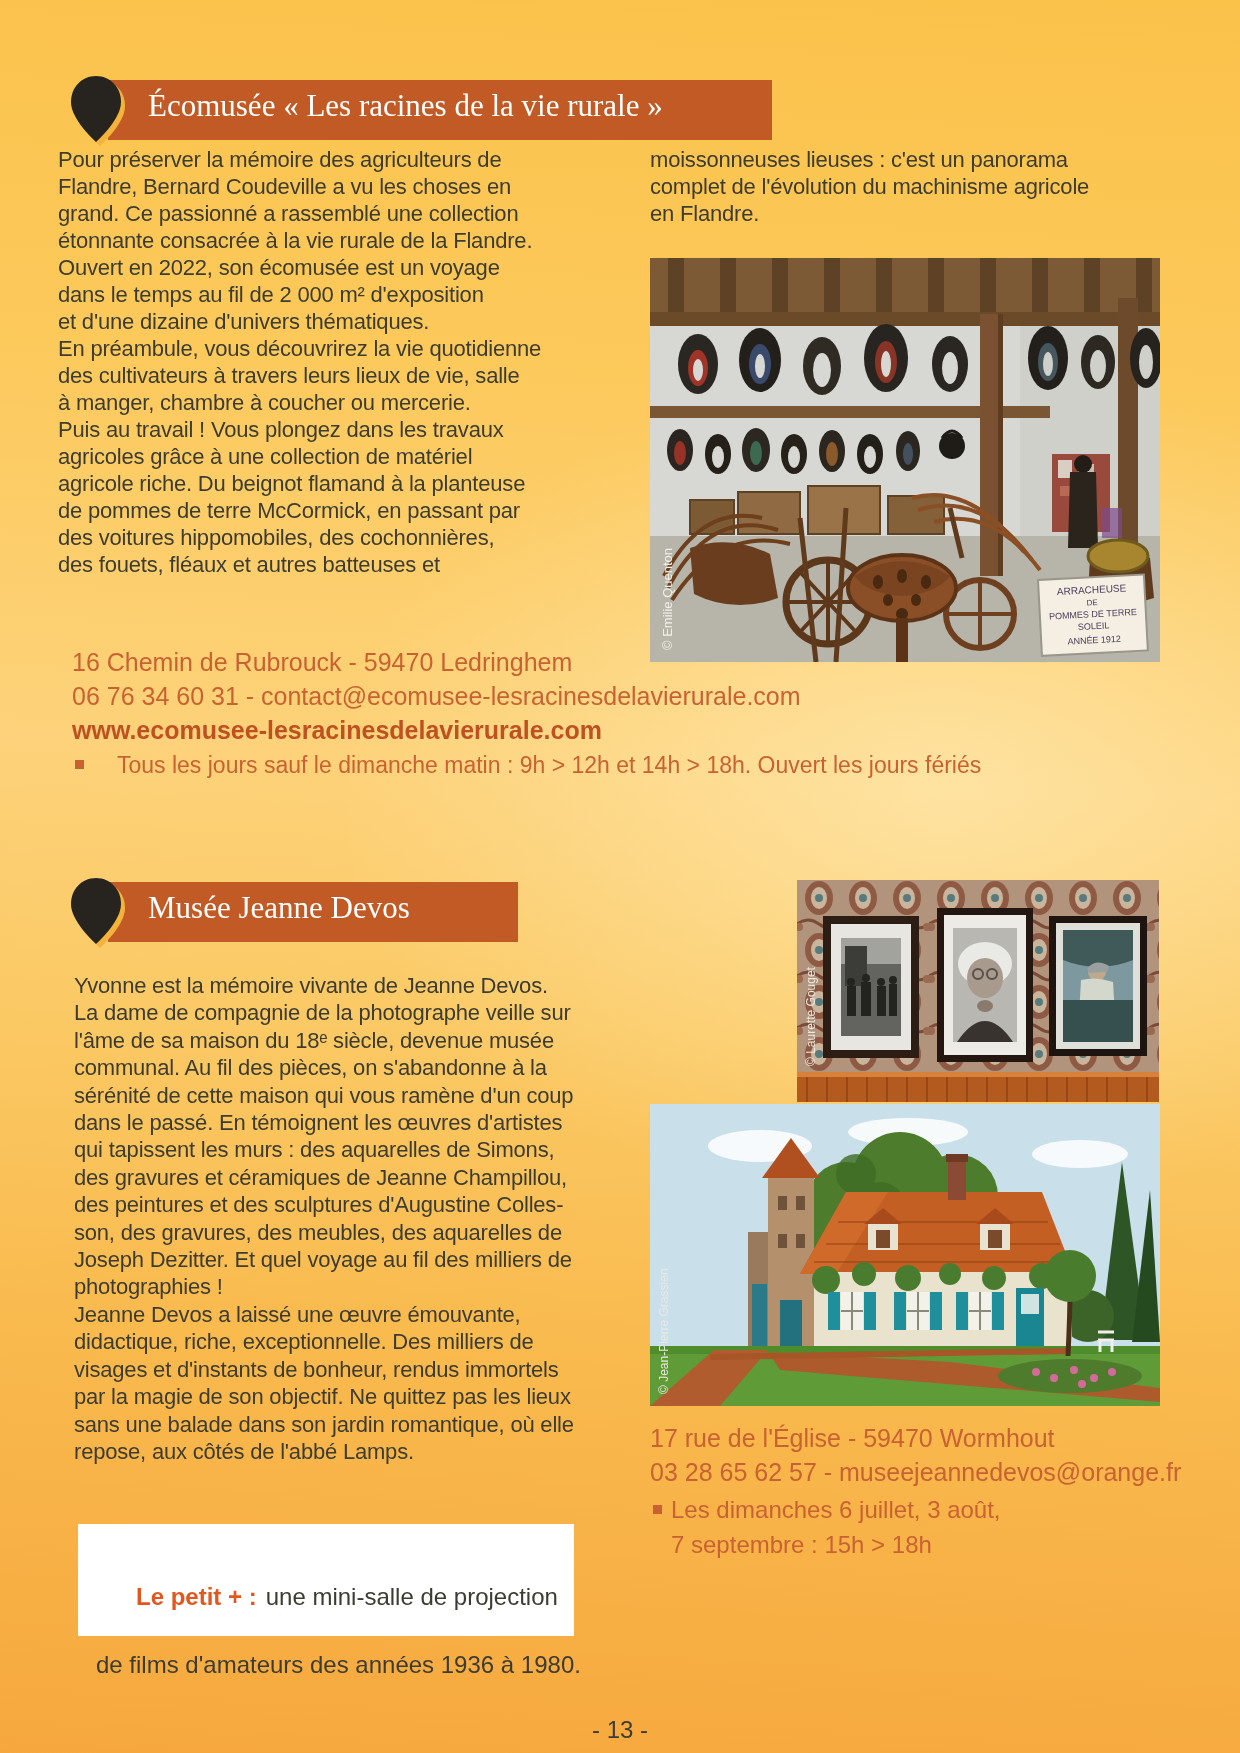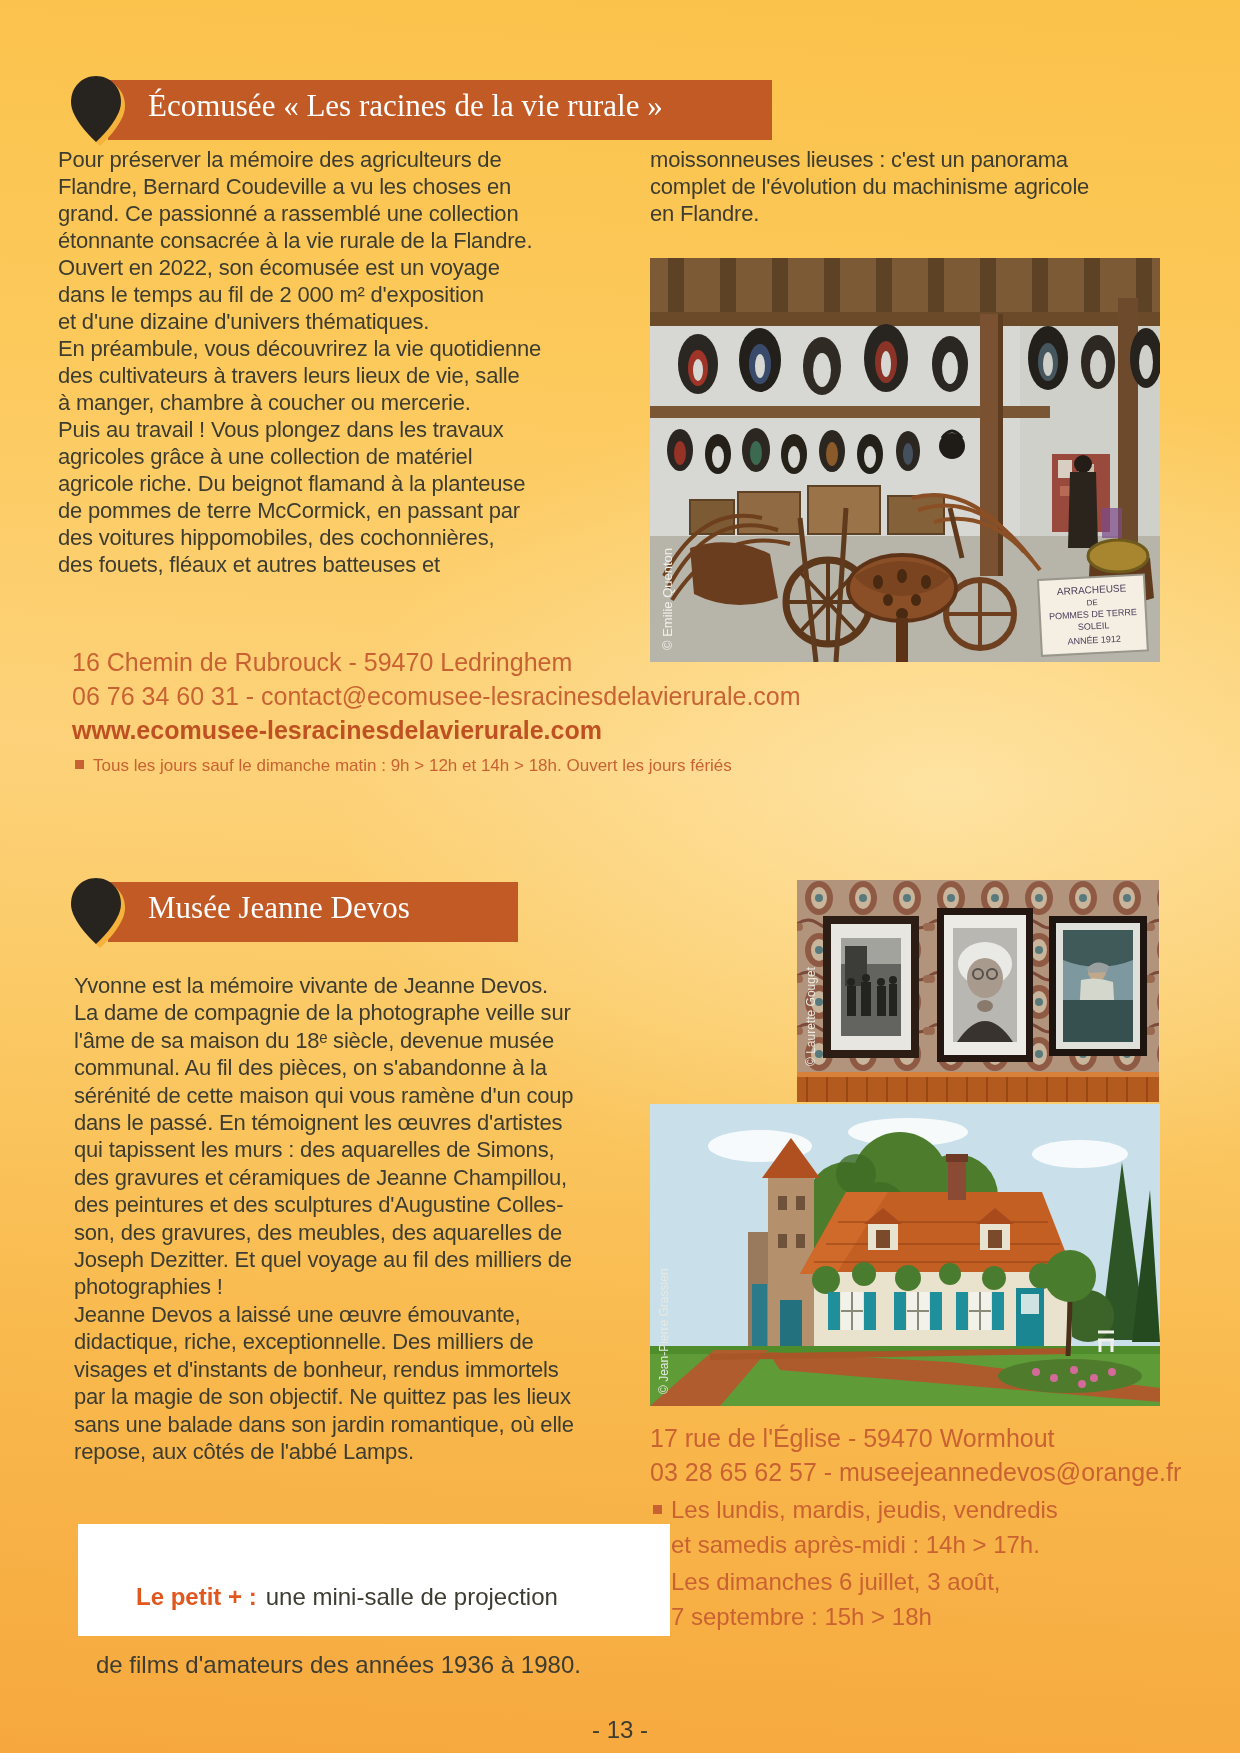--- a/index.html
+++ b/index.html
@@ -10,23 +10,23 @@
       linear-gradient(183deg,#fbc24a 0%,#fcc95b 22%,#fdd27a 44%,#fbca66 58%,#f9ba4e 76%,#f6a83e 100%);}
   .abs{position:absolute;}
   .pre{white-space:pre;}
   .banner{background:var(--banner);height:60px;color:#fff;font-size:31px;line-height:52px;
     padding-left:40px;white-space:pre;font-family:Liberation Serif, serif;}
   .para{font-size:22px;line-height:27px;color:var(--ink);letter-spacing:-0.2px;}
   .contact-line{font-size:25px;line-height:28px;color:var(--contact);margin-bottom:6px;white-space:pre;}
   .contact-line.bold{font-weight:700;color:var(--contact-bold);}
   .hours-row{display:flex;align-items:flex-start;color:var(--contact);}
   .sq{width:9px;height:9px;background:var(--contact);flex:0 0 auto;margin:8px 9px 0 3px;}
-  .hours1{font-size:17px;line-height:27px;}
+  .hours1{font-size:23px;line-height:27px;gap:24px;}
   .hours2{font-size:24px;line-height:35px;}
-  .petit{background:#ffffff;width:592px;height:112px;box-sizing:border-box;padding:25px 0 0 18px;}
+  .petit{background:#ffffff;width:496px;height:112px;box-sizing:border-box;padding:25px 0 0 18px;}
   .petit .l1{font-size:24px;line-height:32px;color:var(--ink);white-space:pre;}
   .petit .plus{color:var(--plus);font-weight:700;margin-right:9px;}
   .petit .l2{font-size:24px;line-height:32px;color:var(--ink);margin-top:4px;white-space:pre;}
   .pagenum{width:100%;text-align:center;font-size:24px;color:var(--ink);margin-top:28px;}
   figure{margin:0;}
   svg text{font-family:"Liberation Sans","DejaVu Sans",sans-serif;}
 </style>
 </head>
 <body>
 
@@ -386,25 +386,20 @@
       <g stroke="#f0f0ea" stroke-width="3" fill="none">
         <path d="M448 236 h16 M450 236 v12 M462 236 v12 M448 228 h16"></path>
       </g>
       <text transform="translate(18 290) rotate(-90)" font-size="12" fill="#e9e9e2">© Jean-Pierre Grassien</text>
     </svg>
   </figure>
 
   <div class="abs" style="left:650px;top:1424px;">
     <div class="contact-line">17 rue de l'Église - 59470 Wormhout</div>
     <div class="contact-line">03 28 65 62 57 - museejeannedevos@orange.fr</div>
-    <div class="hours-row hours2" style="margin-top:6px;">
-      <span class="sq" style="margin-top:13px;"></span>
-      <span class="pre">Les lundis, mardis, jeudis, vendredis
-et samedis après-midi : 14h &gt; 17h.</span>
-    </div>
     <div class="hours-row hours2" style="margin-top:2px;">
       <span class="sq" style="margin-top:13px;"></span>
       <span class="pre">Les dimanches 6 juillet, 3 août,
 7 septembre : 15h &gt; 18h</span>
     </div>
   </div>
 
   <div class="abs petit" style="left:78px;top:1524px;">
     <div class="l1">
       <span class="plus">Le petit + :</span><span>une mini-salle de projection</span>

